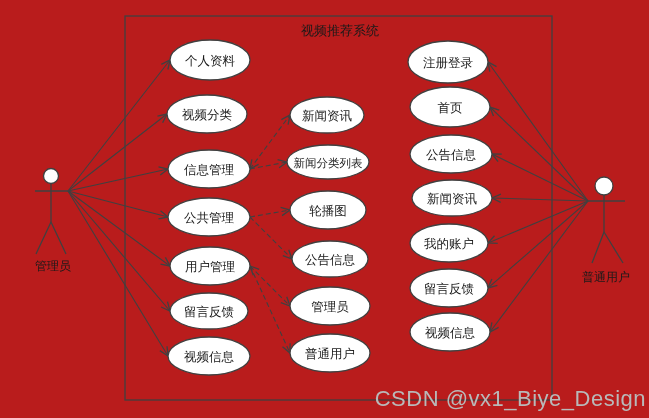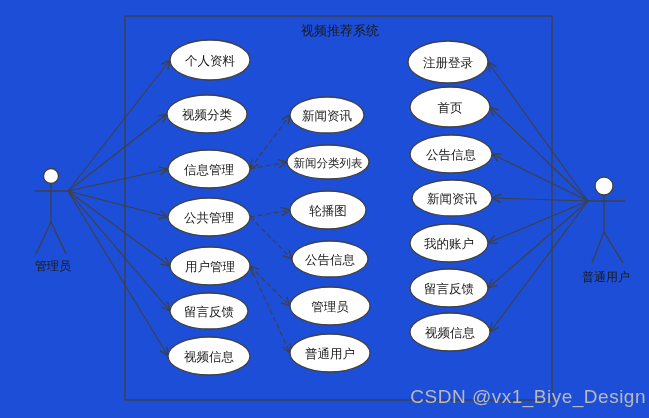--- a/index.html
+++ b/index.html
@@ -1,33 +1,33 @@
 <!DOCTYPE html>
 <html><head>
 <meta charset="utf-8">
 <style>
   html, body { margin: 0; padding: 0; background: #ffffff; }
   .stage {
     position: relative;
     width: 649px;
     height: 418px;
-    background: #1d4ed8;
+    background: #b91c1c;
     font-family: "Liberation Sans", sans-serif;
     overflow: hidden;
   }
   svg { display: block; }
   svg text {
     font-family: "Liberation Sans", sans-serif;
     fill: #1a1a1a;
   }
   .watermark {
     position: absolute;
     top: 386px;
     right: 3px;
-    font-size: 19px;
+    font-size: 22px;
     letter-spacing: 0.5px;
     color: #b9b9b9;
     white-space: nowrap;
     user-select: none;
   }
 </style>
 </head>
 <body>
 
 <div class="stage">

